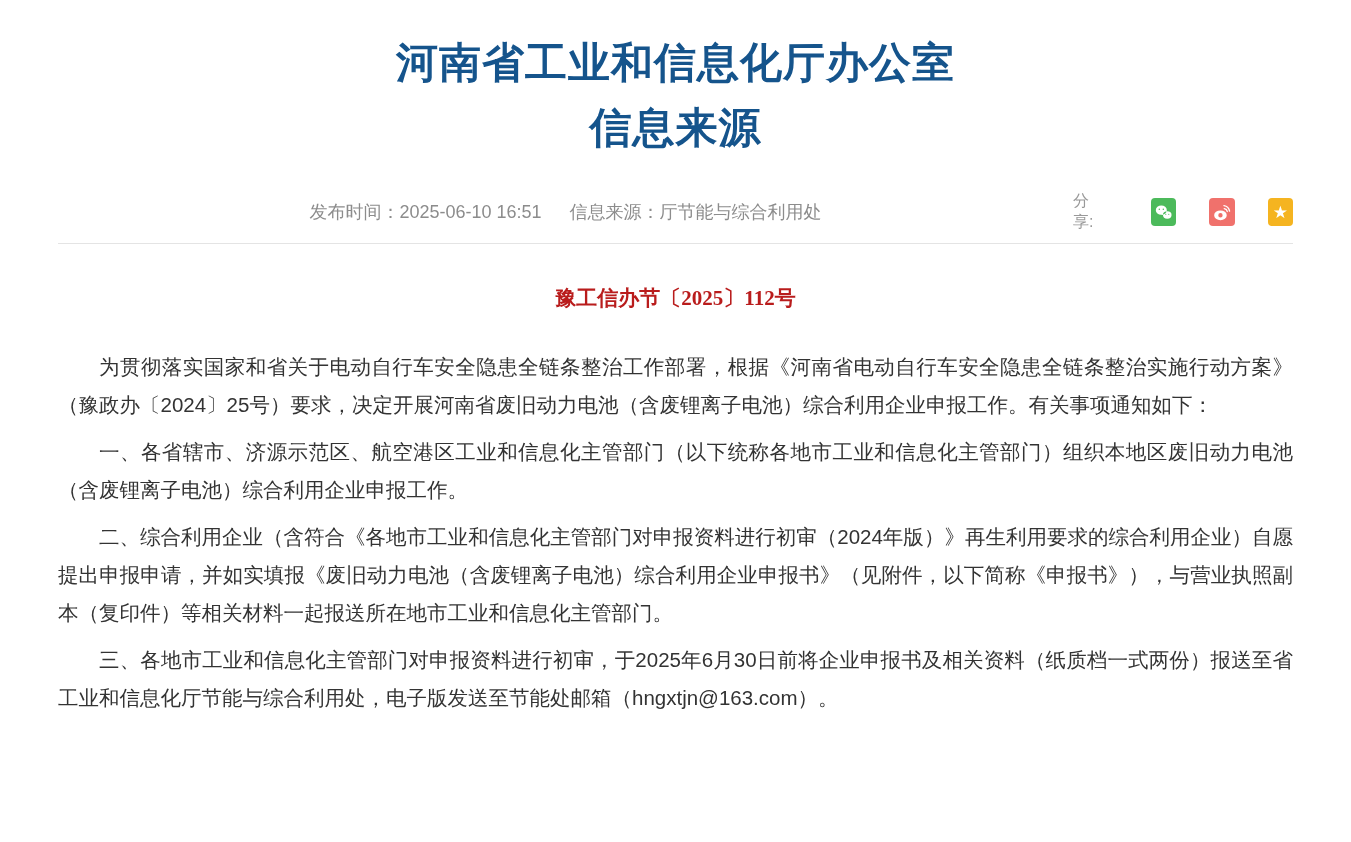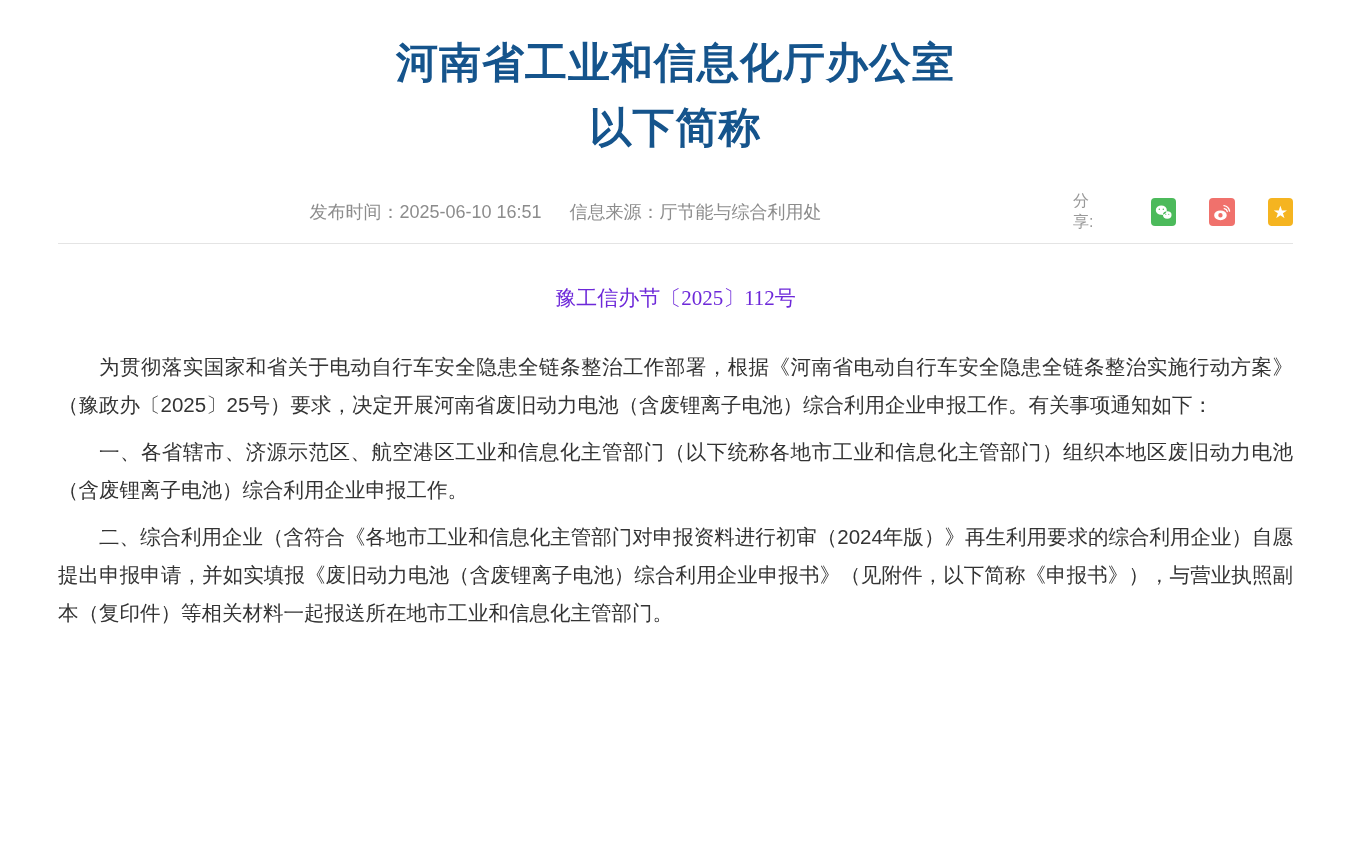--- a/index.html
+++ b/index.html
@@ -26,37 +26,37 @@
     color:#fff; text-decoration:none; cursor:pointer;
   }
   .share-btn svg { display:block; }
   .star-glyph { font-size:17px; line-height:1; color:#fff; }
 
   
   .divider { border-bottom:1px solid #e4e4e4; margin-top:15px; }
 
   
   .doc-number {
-    margin-top:40px; text-align:center; font-weight:normal; font-size:21px; color:#6d28d9;
+    margin-top:40px; text-align:center; font-weight:bold; font-size:21px; color:#b91c1c;
     font-family:"Liberation Serif","DejaVu Serif",serif;
   }
   .content { margin-top:36px; font-size:20.5px; color:#333; line-height:38px; text-align:justify; }
   .content p { margin:0 0 9px 0; }
   .content .salutation { margin-bottom:14px; }
   .content .para { text-indent:2em; }
 </style>
 </head>
 <body>
 
 <div class="page">
 
   <header>
     <h1 class="title">
       <span class="t-line">河南省工业和信息化厅办公室</span>
-      <span class="t-line">以下简称</span>
+      <span class="t-line">信息来源</span>
     </h1>
 
     <div class="meta-row">
       <div class="meta-center">
         <span>发布时间：</span><span class="meta-val">2025-06-10 16:51</span><span>信息来源：</span><span>厅节能与综合利用处</span>
       </div>
       <div class="share">
         <span class="share-label">分享:</span>
 
         <a class="share-btn" title="" style="background-color: rgb(76, 186, 91);">
@@ -87,19 +87,20 @@
       </div>
     </div>
 
     <div class="divider"></div>
   </header>
 
   <main class="content-wrap">
     <div class="doc-number">豫工信办节〔2025〕112号</div>
 
     <div class="content">
-      <p class="para">为贯彻落实国家和省关于电动自行车安全隐患全链条整治工作部署，根据《河南省电动自行车安全隐患全链条整治实施行动方案》（豫政办〔2025〕25号）要求，决定开展河南省废旧动力电池（含废锂离子电池）综合利用企业申报工作。有关事项通知如下：</p>
+      <p class="para">为贯彻落实国家和省关于电动自行车安全隐患全链条整治工作部署，根据《河南省电动自行车安全隐患全链条整治实施行动方案》（豫政办〔2024〕25号）要求，决定开展河南省废旧动力电池（含废锂离子电池）综合利用企业申报工作。有关事项通知如下：</p>
       <p class="para">一、各省辖市、济源示范区、航空港区工业和信息化主管部门（以下统称各地市工业和信息化主管部门）组织本地区废旧动力电池（含废锂离子电池）综合利用企业申报工作。</p>
       <p class="para">二、综合利用企业（含符合《各地市工业和信息化主管部门对申报资料进行初审（2024年版）》再生利用要求的综合利用企业）自愿提出申报申请，并如实填报《废旧动力电池（含废锂离子电池）综合利用企业申报书》（见附件，以下简称《申报书》），与营业执照副本（复印件）等相关材料一起报送所在地市工业和信息化主管部门。</p>
+      <p class="para">三、各地市工业和信息化主管部门对申报资料进行初审，于2025年6月30日前将企业申报书及相关资料（纸质档一式两份）报送至省工业和信息化厅节能与综合利用处，电子版发送至节能处邮箱（hngxtjn@163.com）。</p>
     </div>
   </main>
 
 </div>
 
 </body></html>

